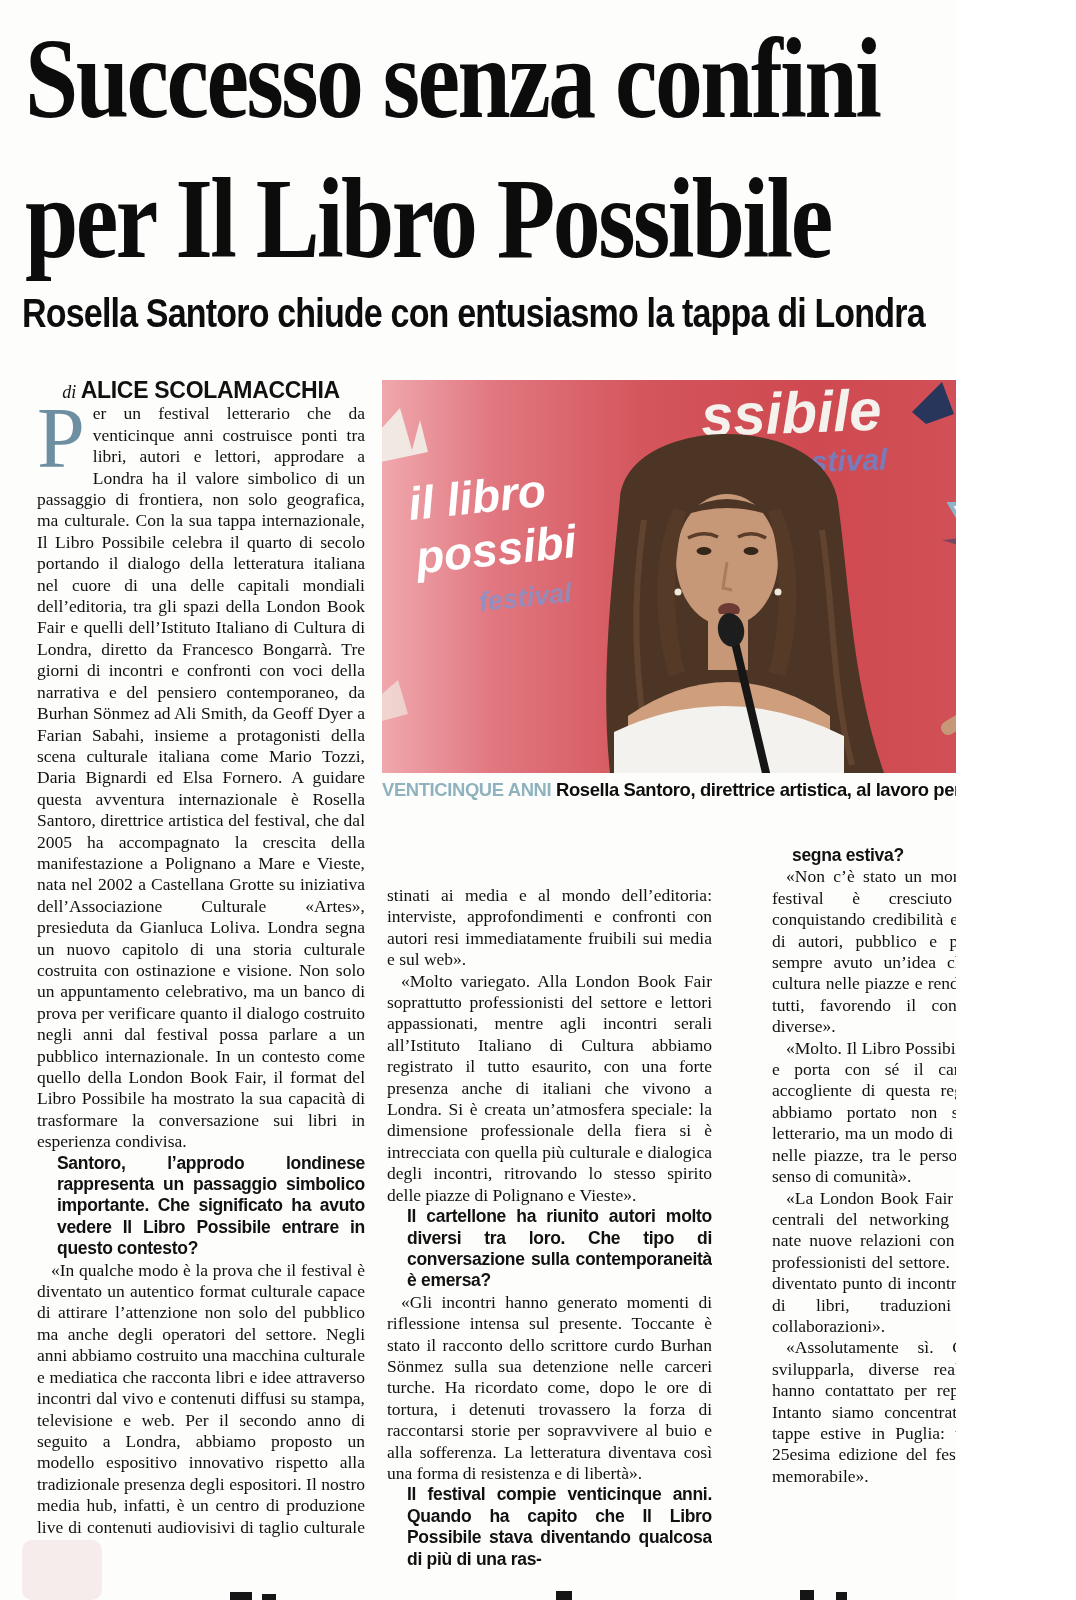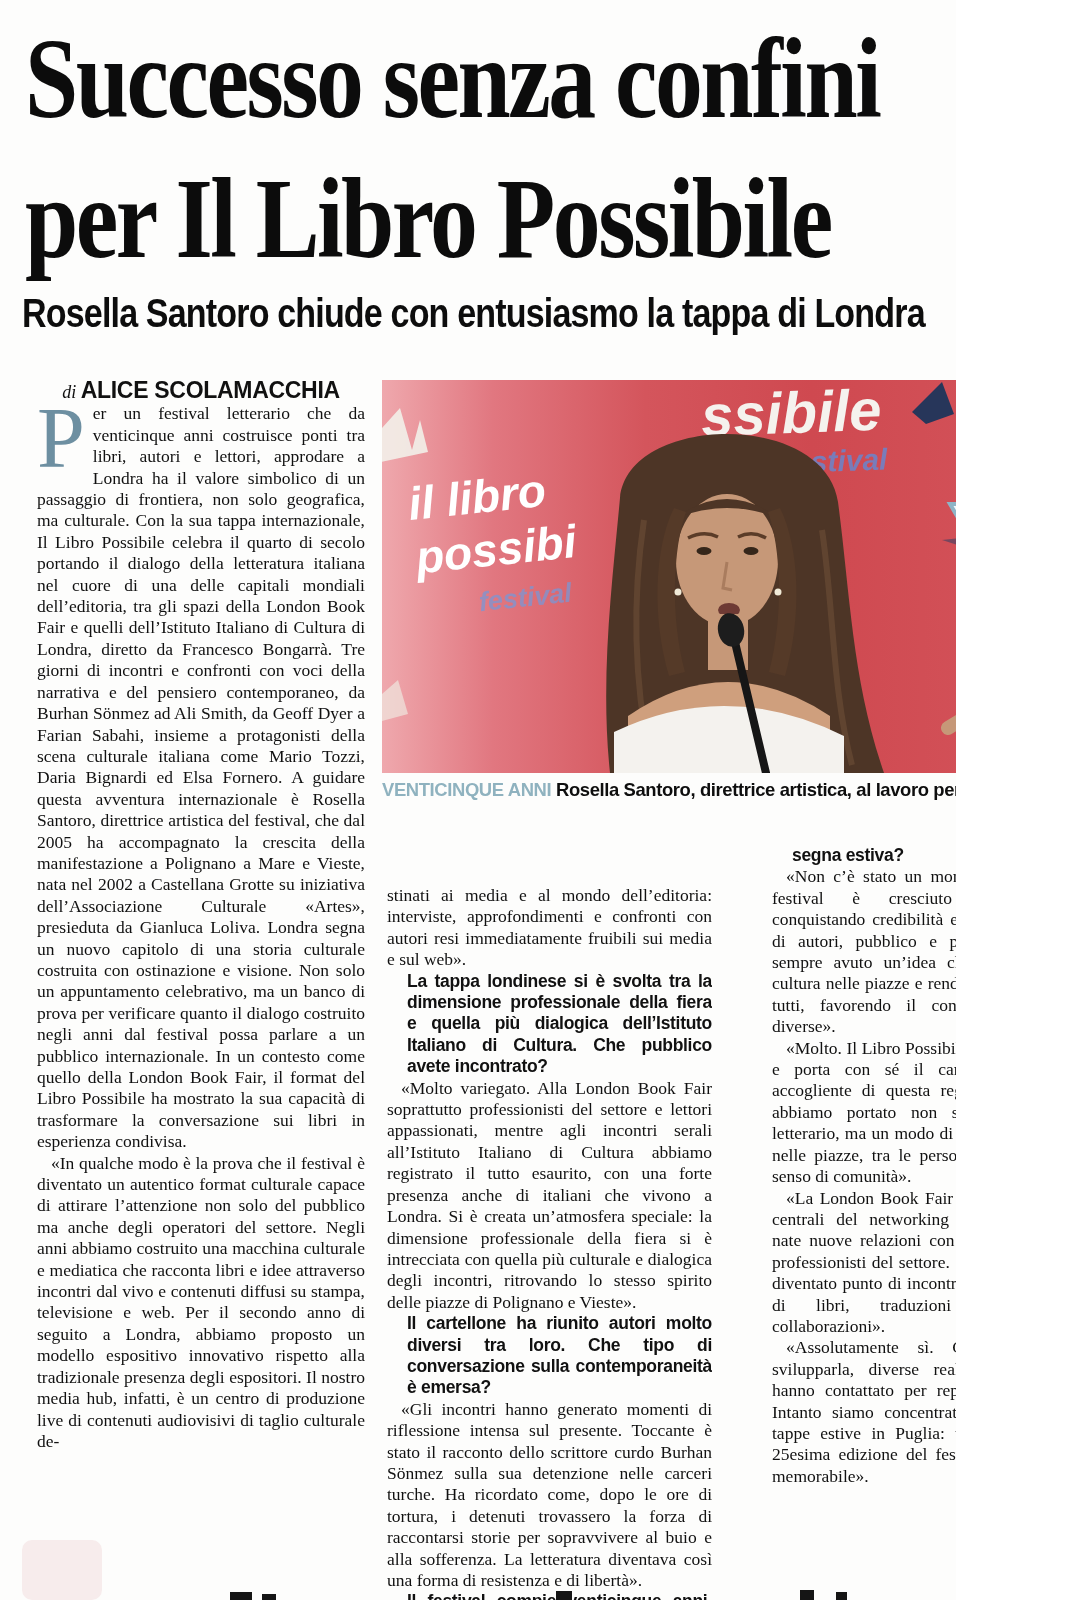--- a/index.html
+++ b/index.html
@@ -54,20 +54,21 @@
 <div class="page">
 
   <div class="headline-line hl1">Successo senza confini</div>
   <div class="headline-line hl2">per Il Libro Possibile</div>
   <div class="subhead">Rosella Santoro chiude con entusiasmo la tappa di Londra</div>
 
   <div class="col col1">
     <p class="byline"><span class="byline-di">di</span> <span class="byline-name">ALICE SCOLAMACCHIA</span></p>
     <div>
         <p class="body"><span class="dropcap">P</span>er un festival letterario che da venticinque anni costruisce ponti tra libri, autori e lettori, approdare a Londra ha il valore simbolico di un passaggio di frontiera, non solo geografica, ma culturale. Con la sua tappa internazionale, Il Libro Possibile celebra il quarto di secolo portando il dialogo della letteratura italiana nel cuore di una delle capitali mondiali dell’editoria, tra gli spazi della London Book Fair e quelli dell’Istituto Italiano di Cultura di Londra, diretto da Francesco Bongarrà. Tre giorni di incontri e confronti con voci della narrativa e del pensiero contemporaneo, da Burhan Sönmez ad Ali Smith, da Geoff Dyer a Farian Sabahi, insieme a protagonisti della scena culturale italiana come Mario Tozzi, Daria Bignardi ed Elsa Fornero. A guidare questa avventura internazionale è Rosella Santoro, direttrice artistica del festival, che dal 2005 ha accompagnato la crescita della manifestazione a Polignano a Mare e Vieste, nata nel 2002 a Castellana Grotte su iniziativa dell’Associazione Culturale «Artes», presieduta da Gianluca Loliva. Londra segna un nuovo capitolo di una storia culturale costruita con ostinazione e visione. Non solo un appuntamento celebrativo, ma un banco di prova per verificare quanto il dialogo costruito negli anni dal festival possa parlare a un pubblico internazionale. In un contesto come quello della London Book Fair, il format del Libro Possibile ha mostrato la sua capacità di trasformare la conversazione sui libri in esperienza condivisa.</p>
+        <p class="q">Santoro, l’approdo londinese rappresenta un passaggio simbolico importante. Che significato ha avuto vedere Il Libro Possibile entrare in questo contesto?</p>
         <p class="a">«In qualche modo è la prova che il festival è diventato un autentico format culturale capace di attirare l’attenzione non solo del pubblico ma anche degli operatori del settore. Negli anni abbiamo costruito una macchina culturale e mediatica che racconta libri e idee attraverso incontri dal vivo e contenuti diffusi su stampa, televisione e web. Per il secondo anno di seguito a Londra, abbiamo proposto un modello espositivo innovativo rispetto alla tradizionale presenza degli espositori. Il nostro media hub, infatti, è un centro di produzione live di contenuti audiovisivi di taglio culturale de-</p>
       </div>
   </div>
 
   <div class="photo">
     <svg width="694" height="393" viewBox="0 0 694 393" preserveAspectRatio="none">
       <defs>
         <linearGradient id="bgred" x1="0" y1="0" x2="1" y2="0">
           <stop offset="0" stop-color="#efa8ad"></stop>
           <stop offset="0.16" stop-color="#e17780"></stop>
@@ -148,21 +149,20 @@
   </div>
 
   <div class="caption">
     <span class="kicker">VENTICINQUE ANNI</span>
     <span>Rosella Santoro, direttrice artistica, al lavoro per gli appuntamenti estivi</span>
   </div>
 
   <div class="col col2">
     <div>
         <p class="a0">stinati ai media e al mondo dell’editoria: interviste, approfondimenti e confronti con autori resi immediatamente fruibili sui media e sul web».</p>
-        <p class="q">La tappa londinese si è svolta tra la dimensione professionale della fiera e quella più dialogica dell’Istituto Italiano di Cultura. Che pubblico avete incontrato?</p>
         <p class="a">«Molto variegato. Alla London Book Fair soprattutto professionisti del settore e lettori appassionati, mentre agli incontri serali all’Istituto Italiano di Cultura abbiamo registrato il tutto esaurito, con una forte presenza anche di italiani che vivono a Londra. Si è creata un’atmosfera speciale: la dimensione professionale della fiera si è intrecciata con quella più culturale e dialogica degli incontri, ritrovando lo stesso spirito delle piazze di Polignano e Vieste».</p>
         <p class="q">Il cartellone ha riunito autori molto diversi tra loro. Che tipo di conversazione sulla contemporaneità è emersa?</p>
         <p class="a">«Gli incontri hanno generato momenti di riflessione intensa sul presente. Toccante è stato il racconto dello scrittore curdo Burhan Sönmez sulla sua detenzione nelle carceri turche. Ha ricordato come, dopo le ore di tortura, i detenuti trovassero la forza di raccontarsi storie per sopravvivere al buio e alla sofferenza. La letteratura diventava così una forma di resistenza e di libertà».</p>
         <p class="q">Il festival compie venticinque anni. Quando ha capito che Il Libro Possibile stava diventando qualcosa di più di una ras-</p>
       </div>
   </div>
   <div class="col col3">
     <div>
         <p class="q0">segna estiva?</p>
         <p class="a">«Non c’è stato un momento preciso. Il festival è cresciuto nel tempo, conquistando credibilità e fiducia da parte di autori, pubblico e partner. Abbiamo sempre avuto un’idea chiara: portare la cultura nelle piazze e renderla accessibile a tutti, favorendo il confronto tra voci diverse».</p>

